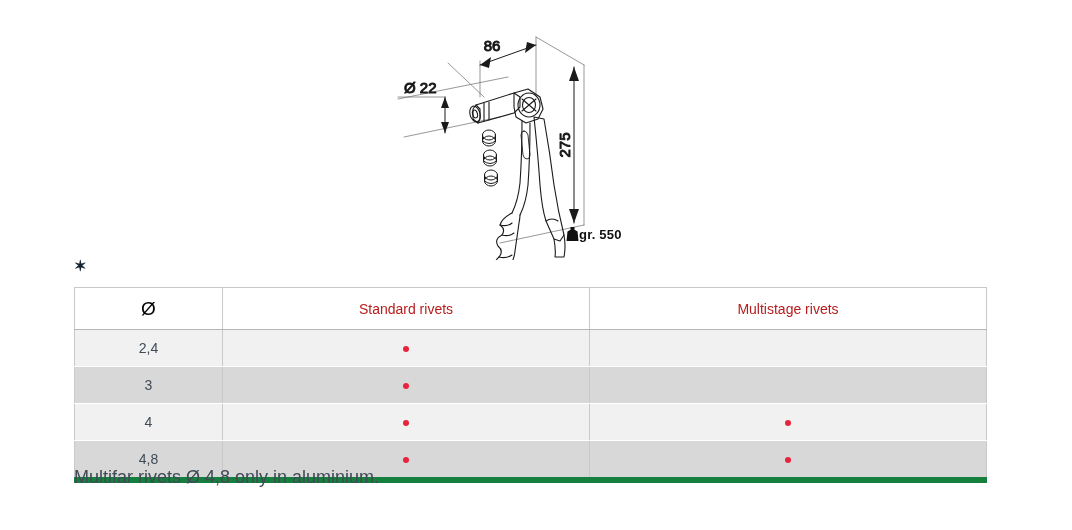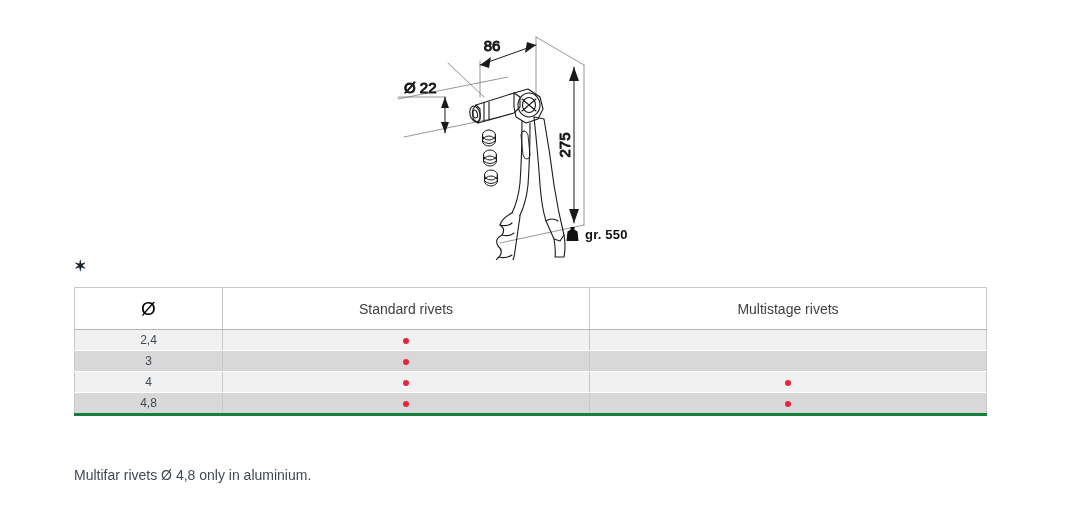--- a/index.html
+++ b/index.html
@@ -32,21 +32,20 @@
     fill: #111111;
   }
 
   
   #weight-line {
     position: absolute;
     left: 566px;
     top: 227px;
     display: flex;
     align-items: center;
-    gap: 6px;
   }
   #weight-icon { display: block; }
   #weight-text {
     font-size: 13px;
     font-weight: bold;
     color: #111111;
     letter-spacing: 0.2px;
   }
 
   
@@ -80,67 +79,67 @@
   table#rivet-table col.c-multi { width: 397px; }
 
   #rivet-table thead th {
     height: 41px;
     background: #ffffff;
     border-top: 1px solid #c9c9c9;
     border-bottom: 1px solid #b5b5b5;
     border-right: 1px solid #c9c9c9;
     font-size: 14px;
     font-weight: normal;
-    color: #404040;
+    color: #b91c1c;
     text-align: center;
     vertical-align: middle;
     padding: 0;
   }
   #rivet-table thead th:first-child { border-left: 1px solid #c9c9c9; }
   #rivet-table thead th.dia-head {
     font-size: 19px;
     color: #000000;
     font-weight: normal;
   }
 
   #rivet-table tbody td {
     height: 20px;
     border-right: 1px solid #c9c9c9;
     border-bottom: 1px solid #ffffff;
-    padding: 0;
+    padding: 8px;
     text-align: center;
     vertical-align: middle;
-    font-size: 12px;
+    font-size: 14px;
     color: #3f4a55;
   }
   #rivet-table tbody td:first-child { border-left: 1px solid #c9c9c9; }
   #rivet-table tbody tr.odd  td { background: #f1f1f1; }
   #rivet-table tbody tr.even td { background: #d8d8d8; }
-  #rivet-table tbody tr:last-child td { border-bottom: 3px solid #15803d; }
+  #rivet-table tbody tr:last-child td { border-bottom: 6px solid #15803d; }
 
   .mark-dot {
     display: inline-block;
     width: 6px;
     height: 6px;
     border-radius: 50%;
     background: #e8243c;
     vertical-align: middle;
   }
   .mark-empty {
     display: inline-block;
     width: 6px;
     height: 6px;
   }
 
   
   #footnote {
     position: absolute;
     left: 74px;
     top: 467px;
-    font-size: 14px;
+    font-size: 18px;
     color: #3f4a55;
   }
 </style>
 </head>
 <body>
 
 <div id="drawing-block">
   <svg id="drawing-svg" width="300" height="235" viewBox="0 0 300 235">
     <g fill="none" stroke="#1a1a1a" stroke-width="1" stroke-linejoin="round" stroke-linecap="round">
 

